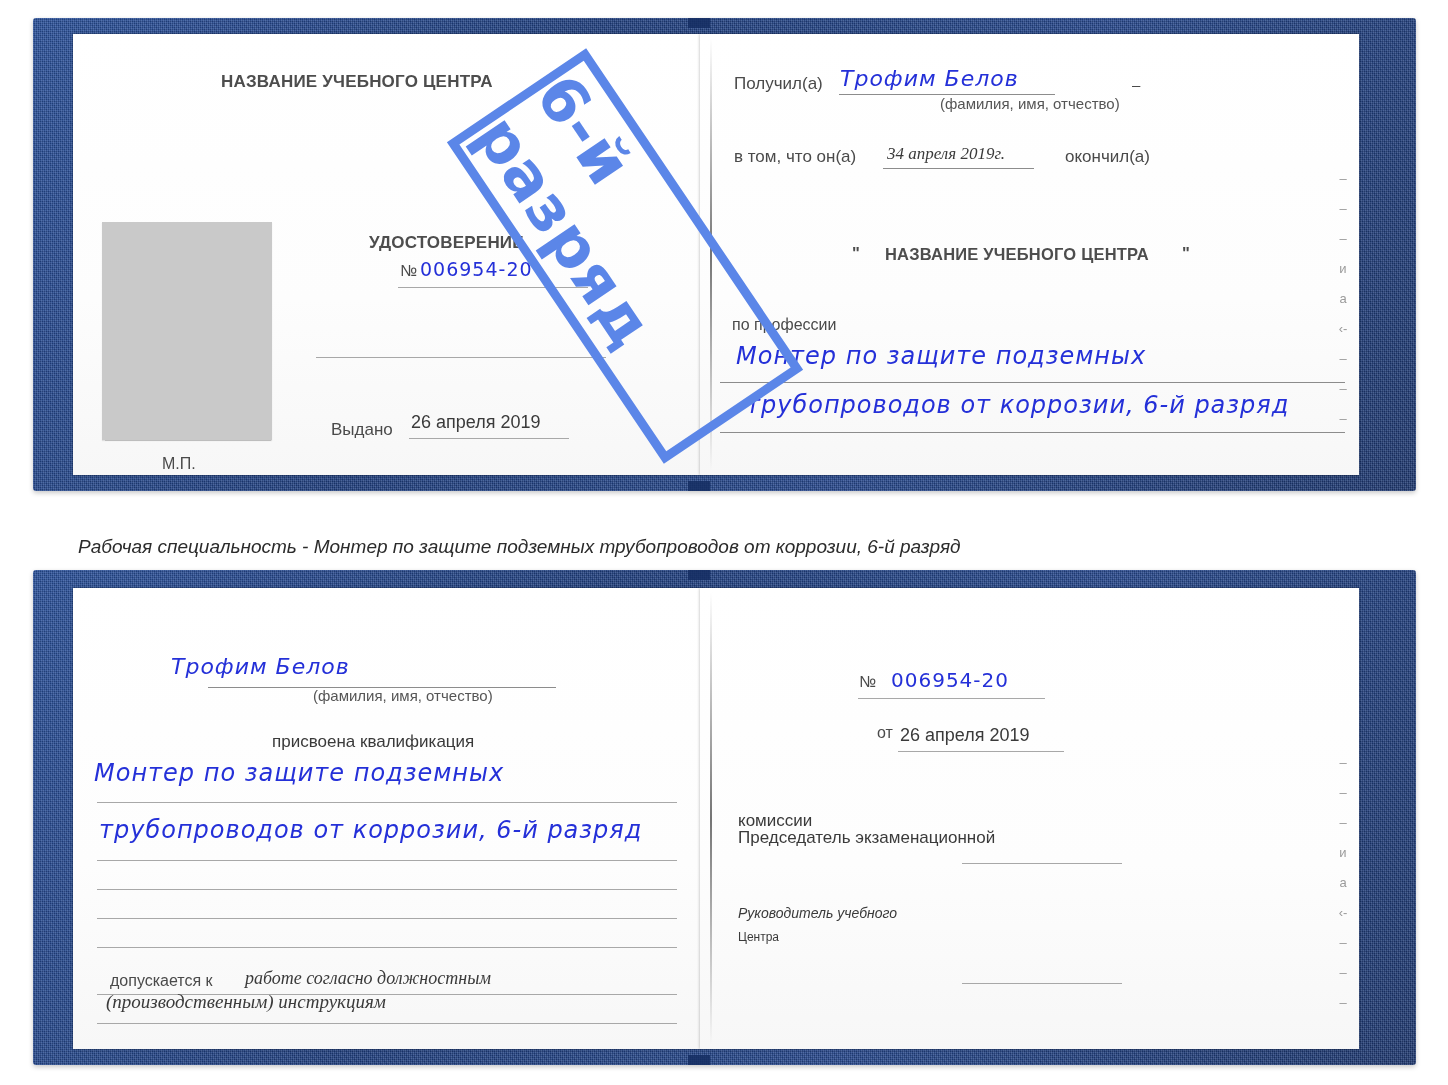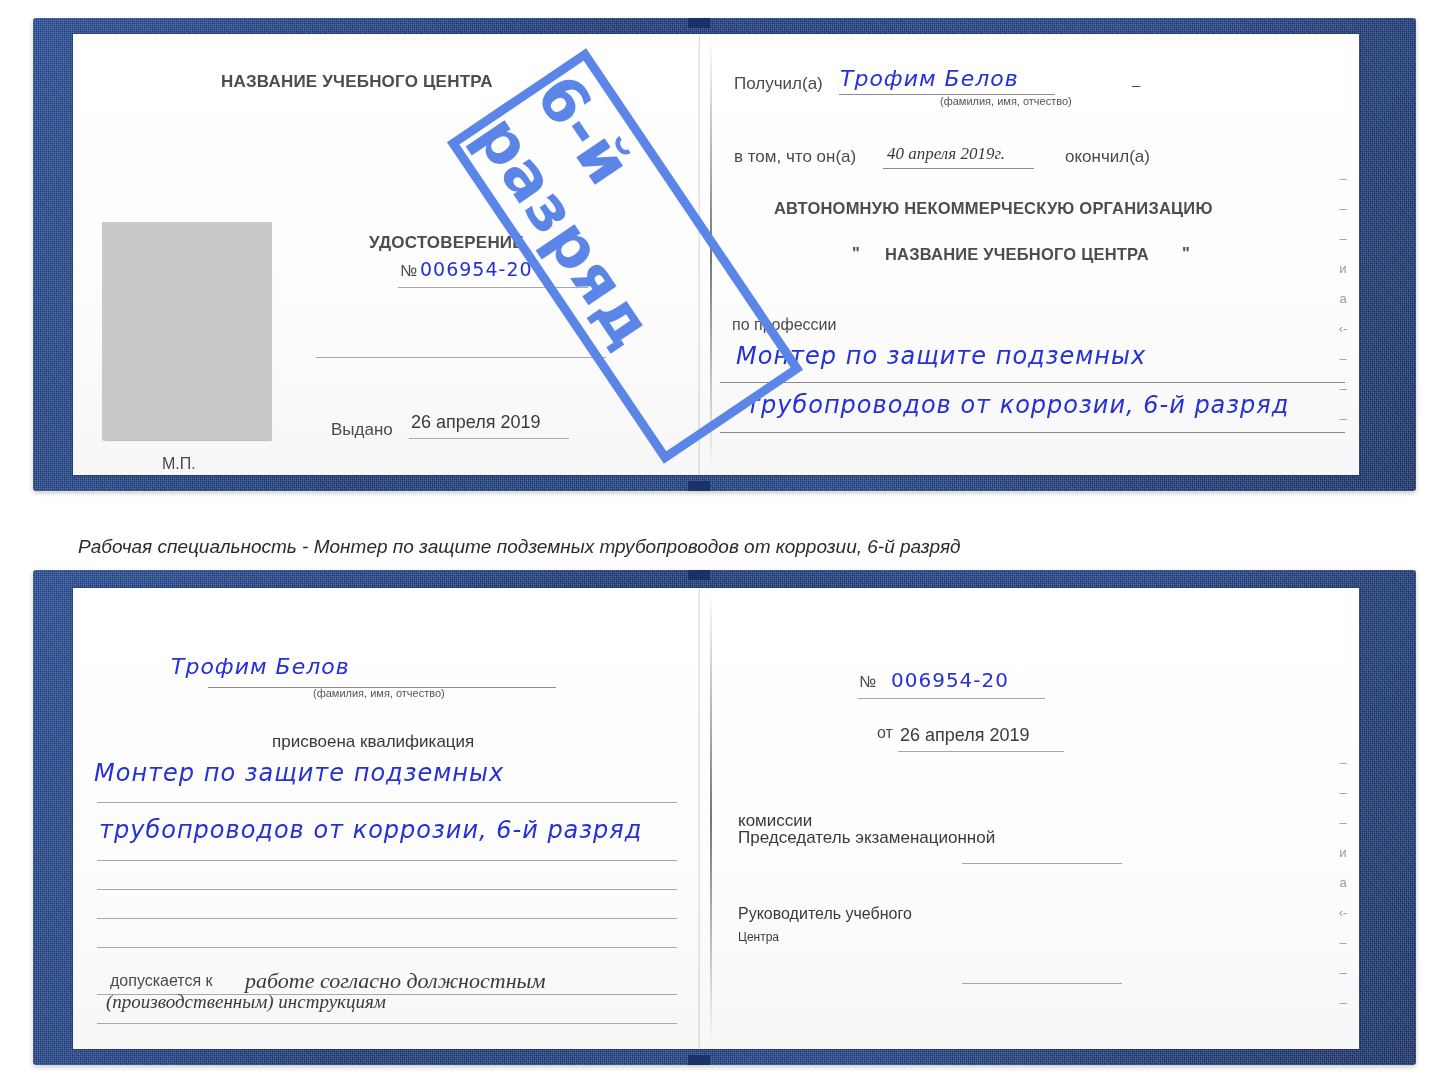--- a/index.html
+++ b/index.html
@@ -45,21 +45,21 @@
   .notch{
     position:absolute;
     background:#152e63;
     opacity:.85;
   }
 
   
   .t{position:absolute;white-space:nowrap;color:#4a4a4a;}
   .t.dark{color:#3a3a3a;}
   .caps{font-weight:bold;letter-spacing:.2px;color:#4d4d4d;}
-  .tiny{font-size:11px;color:#555;}
+  .tiny{font-size:15px;color:#555;}
   .hand{
     font-family:"DejaVu Sans", sans-serif;
     color:#2430d8;
     font-weight:500;
     letter-spacing:1px;
   }
   .ital{font-family:"Liberation Serif", serif;font-style:italic;color:#3a3a3a;}
   .rule{position:absolute;height:1px;background:#a8a8a8;}
   .rule.thin{background:#bdbdbd;}
   .rule.dark{background:#8c8c8c;}
@@ -138,25 +138,24 @@
   <div class="page-inner"></div>
   <div class="spine-line" style="left:10px;top:4px;height:433px;"></div>
 
   <div class="t" style="left:34px;top:40px;font-size:17px;">Получил(а)</div>
   <div class="t hand" style="left:140px;top:32px;font-size:22px;font-style:italic;">Трофим Белов</div>
   <div class="rule dark" style="left:139px;top:60px;width:216px;"></div>
   <div class="t tiny" style="left:240px;top:61px;">(фамилия, имя, отчество)</div>
   <div class="t" style="left:432px;top:42px;font-size:15px;">–</div>
 
   <div class="t" style="left:34px;top:113px;font-size:17px;">в том, что он(а)</div>
-  <div class="t ital" style="left:187px;top:110px;font-size:17px;">40 апреля 2019г.</div>
+  <div class="t ital" style="left:187px;top:110px;font-size:17px;">34 апреля 2019г.</div>
   <div class="rule dark" style="left:183px;top:134px;width:151px;"></div>
   <div class="t" style="left:365px;top:113px;font-size:17px;">окончил(а)</div>
 
-  <div class="t caps" style="left:74px;top:165px;font-size:16.5px;">АВТОНОМНУЮ НЕКОММЕРЧЕСКУЮ ОРГАНИЗАЦИЮ</div>
   <div class="t caps" style="left:152px;top:210px;font-size:16.5px;">"</div>
   <div class="t caps" style="left:185px;top:211px;font-size:16.5px;">НАЗВАНИЕ УЧЕБНОГО ЦЕНТРА</div>
   <div class="t caps" style="left:482px;top:210px;font-size:16.5px;">"</div>
 
   <div class="t" style="left:32px;top:282px;font-size:16px;">по профессии</div>
 
   <div class="t hand" style="left:36px;top:308px;font-size:24px;font-style:italic;">Монтер по защите подземных</div>
   <div class="rule dark" style="left:20px;top:348px;width:625px;"></div>
 
   <div class="t hand" style="left:46px;top:357px;font-size:24px;font-style:italic;">трубопроводов от коррозии, 6-й разряд</div>
@@ -198,21 +197,21 @@
   <div class="rule" style="left:24px;top:214px;width:580px;"></div>
 
   <div class="t hand" style="left:26px;top:228px;font-size:24px;font-style:italic;">трубопроводов от коррозии, 6-й разряд</div>
   <div class="rule" style="left:24px;top:272px;width:580px;"></div>
 
   <div class="rule" style="left:24px;top:301px;width:580px;"></div>
   <div class="rule" style="left:24px;top:330px;width:580px;"></div>
   <div class="rule" style="left:24px;top:359px;width:580px;"></div>
 
   <div class="t" style="left:37px;top:384px;font-size:16px;">допускается к</div>
-  <div class="t ital" style="left:172px;top:380px;font-size:22px;">работе согласно должностным</div>
+  <div class="t ital" style="left:172px;top:380px;font-size:18px;">работе согласно должностным</div>
   <div class="rule" style="left:24px;top:406px;width:580px;"></div>
   <div class="t ital" style="left:33px;top:403px;font-size:19px;">(производственным) инструкциям</div>
   <div class="rule" style="left:24px;top:435px;width:580px;"></div>
 </div>
 
 <div class="page" style="left:700px;top:588px;width:659px;height:461px;">
   <div class="page-inner"></div>
   <div class="spine-line" style="left:10px;top:4px;height:453px;"></div>
 
 
@@ -221,21 +220,21 @@
   <div class="rule" style="left:158px;top:110px;width:187px;"></div>
 
   <div class="t" style="left:177px;top:136px;font-size:16px;">от</div>
   <div class="t dark" style="left:200px;top:137px;font-size:18px;">26 апреля 2019</div>
   <div class="rule" style="left:198px;top:163px;width:166px;"></div>
 
   <div class="t dark" style="left:38px;top:198px;font-size:17px;margin-top:42px;">Председатель экзаменационной</div>
   <div class="t dark" style="left:38px;top:223px;font-size:17px;">комиссии</div>
   <div class="rule" style="left:262px;top:275px;width:160px;"></div>
 
-  <div class="t dark" style="left:38px;top:317px;font-size:16px;">Руководитель учебного</div>
+  <div class="t dark" style="left:38px;top:317px;font-size:14px;font-style:italic;">Руководитель учебного</div>
   <div class="t dark" style="left:38px;top:342px;font-size:12px;">Центра</div>
   <div class="rule" style="left:262px;top:395px;width:160px;"></div>
 
   <div class="bleed" style="left:632px;top:160px;">
     <span>–</span>
     <span>–</span>
     <span>–</span>
     <span>и</span>
     <span>а</span>
     <span>‹-</span>

